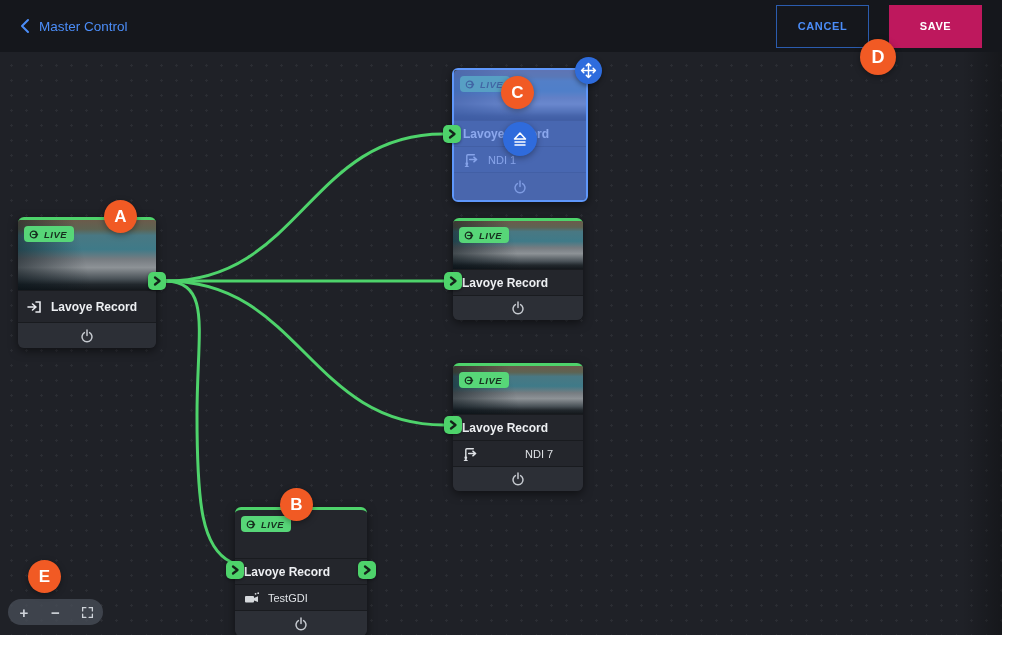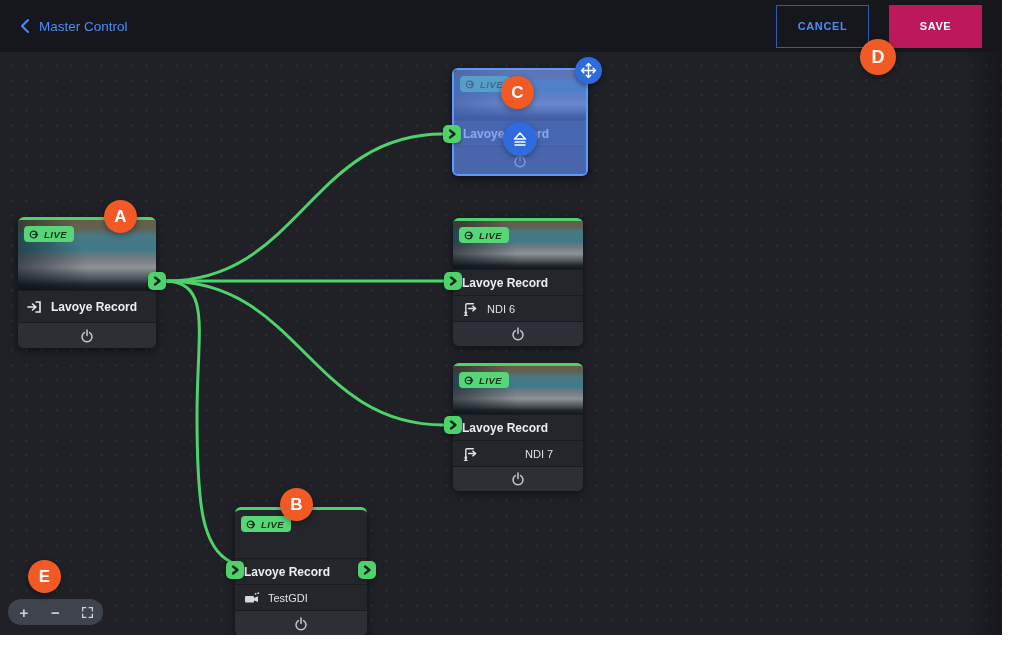--- a/index.html
+++ b/index.html
@@ -115,20 +115,29 @@
         <svg width="11" height="11" viewBox="0 0 12 12">
             <circle cx="5" cy="6" r="3.6" fill="none" stroke="#17301f" stroke-width="1.4"></circle>
             <path d="M4 6 h5 M7.2 4.2 L9.4 6 L7.2 7.8" fill="none" stroke="#17301f" stroke-width="1.3" stroke-linecap="round" stroke-linejoin="round"></path>
           </svg>
         <span>LIVE</span>
       </div>
     </div>
     <div class="row title-row" style="height:26px;">
       <span>Lavoye Record</span>
     </div>
+    <div class="row sub-row" style="height:26px;">
+      <svg width="17" height="15" viewBox="0 0 18 16">
+          <path d="M4 11 V4 a1 1 0 0 1 1 -1 H12" fill="none" stroke="#dfe2e6" stroke-width="1.5" stroke-linecap="round"></path>
+          <path d="M7 8 H14 M11.5 5.5 L14.5 8 L11.5 10.5" fill="none" stroke="#dfe2e6" stroke-width="1.5" stroke-linecap="round" stroke-linejoin="round"></path>
+          <circle cx="4" cy="12.5" r="1.5" fill="#dfe2e6"></circle>
+          <path d="M1.5 16 L4 13.2 L6.5 16 Z" fill="#dfe2e6"></path>
+        </svg>
+      <span>NDI 1</span>
+    </div>
     <div class="row power-row" style="height:28px;">
       <svg width="14" height="14" viewBox="0 0 14 14">
           <path d="M4.4 3.6 a5 5 0 1 0 5.2 0" fill="none" stroke="#c6cad0" stroke-width="1.5" stroke-linecap="round"></path>
           <line x1="7" y1="1" x2="7" y2="6.5" stroke="#c6cad0" stroke-width="1.5" stroke-linecap="round"></line>
         </svg>
     </div>
     <div class="sel-overlay"></div>
     <div class="eject-btn">
       <svg width="18" height="16" viewBox="0 0 18 16">
           <path d="M9 2 L14.5 8 H3.5 Z" fill="none" stroke="#ffffff" stroke-width="1.5" stroke-linejoin="round"></path>
@@ -149,29 +158,20 @@
         <svg width="11" height="11" viewBox="0 0 12 12">
             <circle cx="5" cy="6" r="3.6" fill="none" stroke="#17301f" stroke-width="1.4"></circle>
             <path d="M4 6 h5 M7.2 4.2 L9.4 6 L7.2 7.8" fill="none" stroke="#17301f" stroke-width="1.3" stroke-linecap="round" stroke-linejoin="round"></path>
           </svg>
         <span>LIVE</span>
       </div>
     </div>
     <div class="row title-row" style="height:26px;">
       <span>Lavoye Record</span>
     </div>
-    <div class="row sub-row" style="height:26px;">
-      <svg width="17" height="15" viewBox="0 0 18 16">
-          <path d="M4 11 V4 a1 1 0 0 1 1 -1 H12" fill="none" stroke="#dfe2e6" stroke-width="1.5" stroke-linecap="round"></path>
-          <path d="M7 8 H14 M11.5 5.5 L14.5 8 L11.5 10.5" fill="none" stroke="#dfe2e6" stroke-width="1.5" stroke-linecap="round" stroke-linejoin="round"></path>
-          <circle cx="4" cy="12.5" r="1.5" fill="#dfe2e6"></circle>
-          <path d="M1.5 16 L4 13.2 L6.5 16 Z" fill="#dfe2e6"></path>
-        </svg>
-      <span>NDI 6</span>
-    </div>
     <div class="row power-row" style="height:25px;">
       <svg width="14" height="14" viewBox="0 0 14 14">
           <path d="M4.4 3.6 a5 5 0 1 0 5.2 0" fill="none" stroke="#c6cad0" stroke-width="1.5" stroke-linecap="round"></path>
           <line x1="7" y1="1" x2="7" y2="6.5" stroke="#c6cad0" stroke-width="1.5" stroke-linecap="round"></line>
         </svg>
     </div>
   </div>
 
   <div class="node" style="left:453px;top:363px;width:130px;">
     <div class="thumb scene-skate" style="height:48px;">

